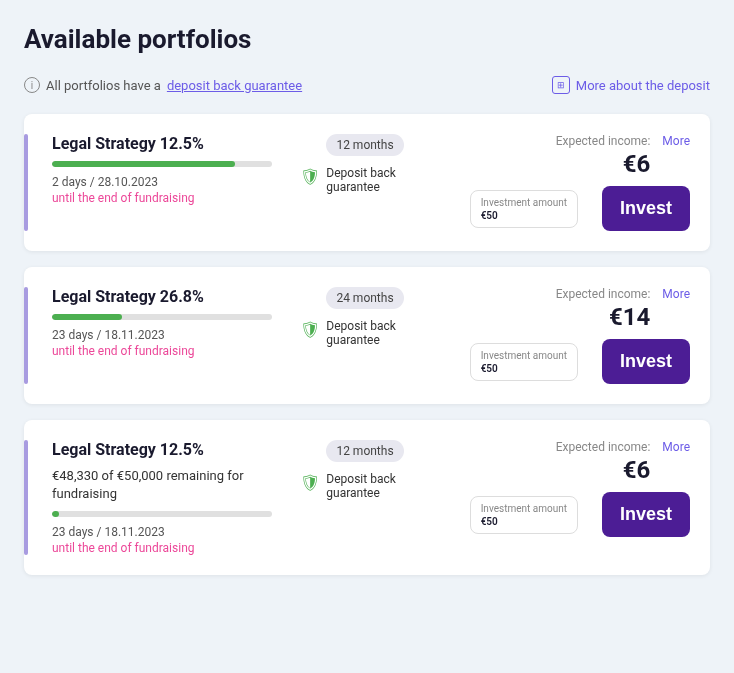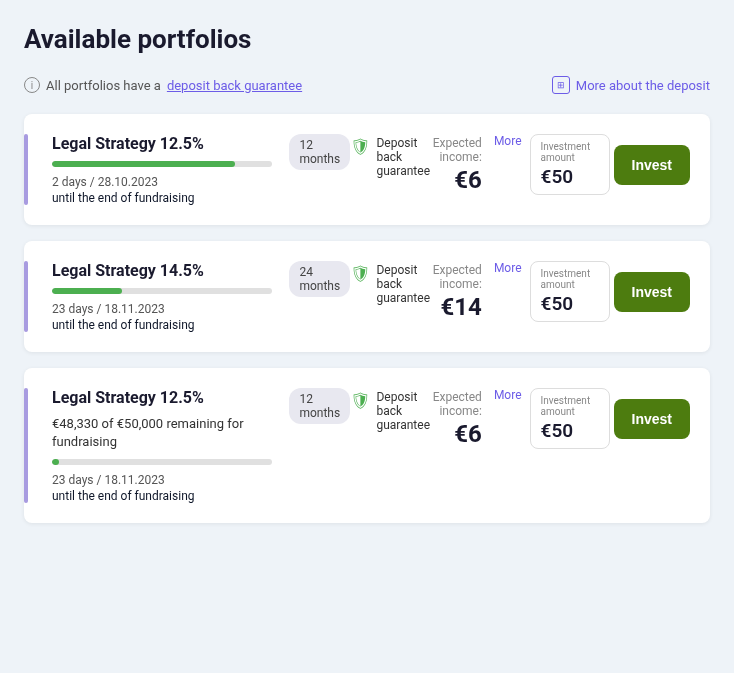--- a/index.html
+++ b/index.html
@@ -108,21 +108,21 @@
       border-radius: 3px;
       background: #4caf50;
     }
     .card-date {
       font-size: 12px;
       color: #555;
       margin-bottom: 2px;
     }
     .card-date-sub {
       font-size: 12px;
-      color: #0f172a;
+      color: #ec4899;
     }
     .month-badge {
       display: inline-block;
       background: #e8e8f0;
       color: #444;
       font-size: 12px;
       padding: 4px 10px;
       border-radius: 12px;
       margin-bottom: 10px;
     }
@@ -152,73 +152,75 @@
     .more-link {
       font-size: 12px;
       color: #6c5ce7;
       cursor: pointer;
       text-decoration: none;
       align-self: flex-start;
     }
     .invest-box {
       display: flex;
       align-items: center;
-      gap: 4px;
+      gap: 24px;
     }
     .investment-amount-box {
       border: 1px solid #ddd;
       border-radius: 8px;
       padding: 6px 10px;
       min-width: 80px;
     }
     .investment-label {
       font-size: 10px;
       color: #888;
       margin-bottom: 2px;
     }
     .investment-value {
-      font-size: 19px;
+      font-size: 10px;
       font-weight: 600;
       color: #1a1a2e;
     }
     .invest-btn {
-      background: #4d7c0f;
+      background: #4c1d95;
       color: #fff;
       border: none;
       border-radius: 8px;
       padding: 12px 18px;
-      font-size: 14px;
+      font-size: 18px;
       font-weight: 600;
       cursor: pointer;
       white-space: nowrap;
     }
     .expected-income-section {
       text-align: right;
     }
     .card-top-row {
       display: flex;
       align-items: flex-start;
       justify-content: space-between;
     }
     .right-panel {
       display: flex;
+      flex-direction: column;
+      align-items: flex-end;
       gap: 8px;
       flex: 0 0 260px;
     }
     .right-top {
       display: flex;
       align-items: center;
       gap: 12px;
       justify-content: flex-end;
       width: 100%;
     }
     .mid-section {
       flex: 0 0 130px;
       display: flex;
-      flex-direction: row;
+      flex-direction: column;
       align-items: center;
     }
   </style>
 </head>
 <body>
 
 <h1 class="page-title">Available portfolios</h1>
 
 <div class="guarantee-bar">
   <div class="guarantee-left">
@@ -270,21 +272,21 @@
           <button class="invest-btn">Invest</button>
         </div>
       </div>
     </div>
   </div>
     <div class="card">
     <div class="card-left-border"></div>
     <div class="card-top-row">
 
       <div class="card-section-left">
-        <div class="card-title">Legal Strategy 14.5%</div>
+        <div class="card-title">Legal Strategy 26.8%</div>
         <div class="progress-bar-bg">
           <div class="progress-bar-fill" style="width:32%"></div>
         </div>
         <div class="card-date">23 days / 18.11.2023</div>
         <div class="card-date-sub">until the end of fundraising</div>
       </div>
 
       <div class="mid-section">
         <div class="month-badge">24 months</div>
         <div class="deposit-guarantee">

